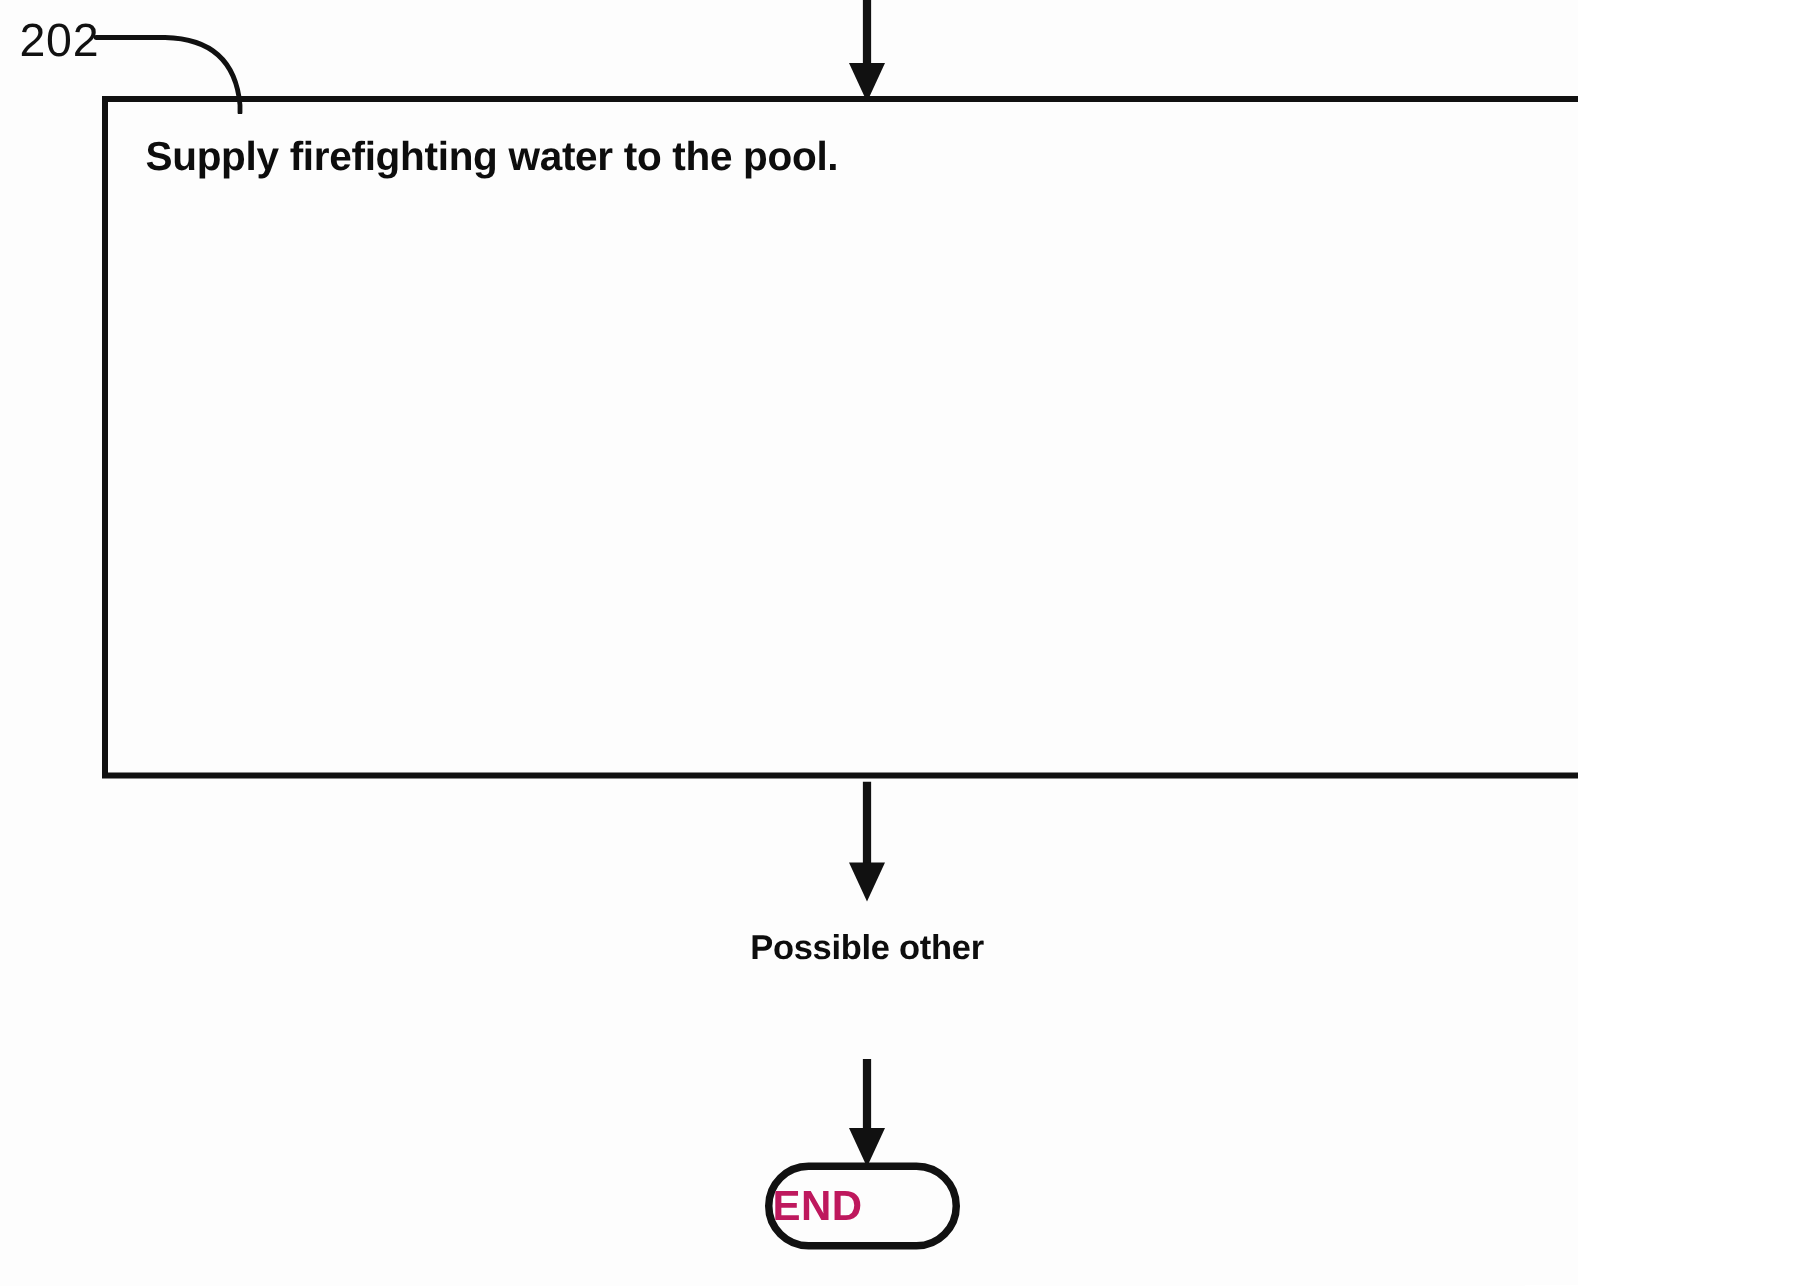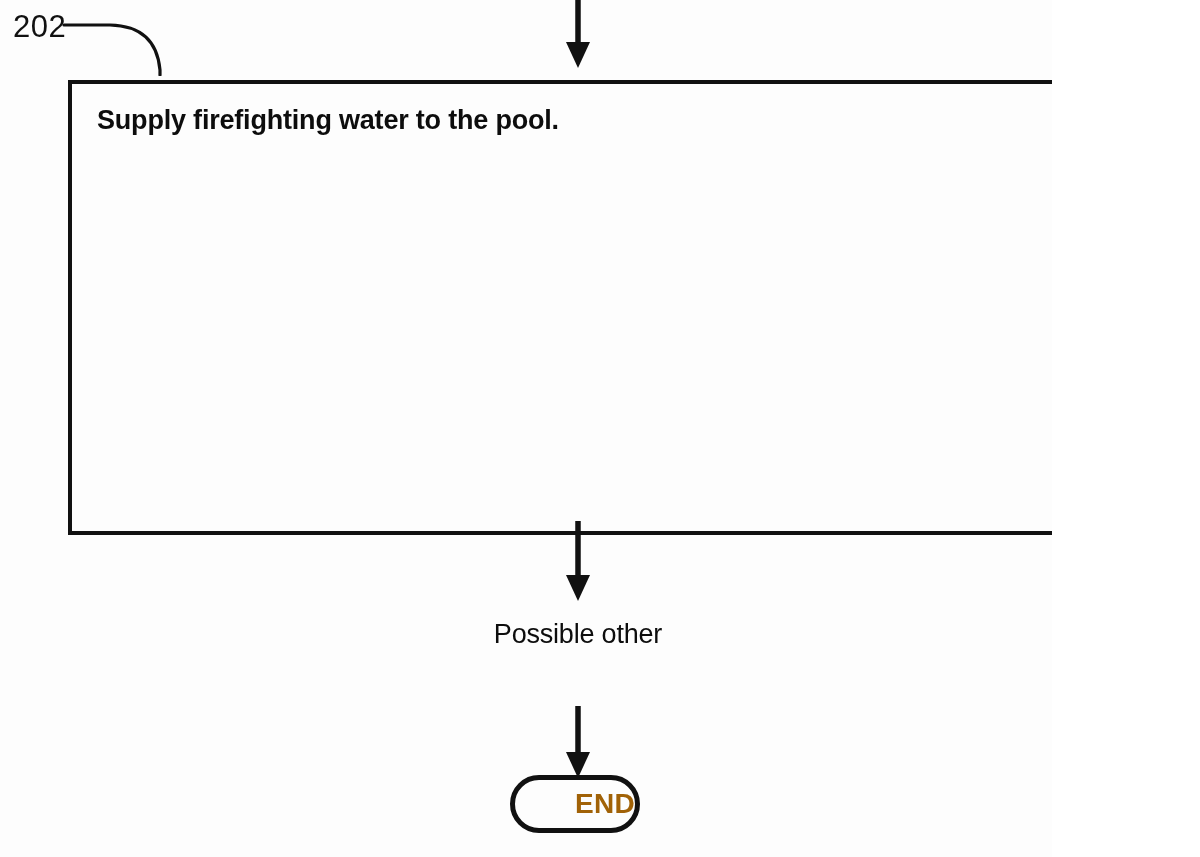--- a/index.html
+++ b/index.html
@@ -41,21 +41,21 @@
     top: 12px;
     width: 120px;
     height: 64px;
     pointer-events: none;
   }
 
   
   #process-box {
     position: absolute;
     left: 68px;
-    top: 80px;
+    top: 64px;
     width: 1058px;
     height: 455px;
     border: 4px solid #111111;
     box-sizing: border-box;
     background: transparent;
   }
   #process-box-text {
     position: absolute;
     left: 25px;
     top: 20px;
@@ -76,22 +76,22 @@
   #arrow-mid       { left: 556px; top: 521px; width: 44px;  height: 82px; }
   #arrow-bottom    { left: 556px; top: 706px; width: 44px;  height: 74px; }
 
   
   #other-phases-text {
     position: absolute;
     left: 378px;
     top: 617px;
     width: 400px;
     text-align: center;
-    font-size: 27px;
-    font-weight: normal;
+    font-size: 23px;
+    font-weight: bold;
     color: #0d0d0d;
     line-height: 1.27;
     letter-spacing: -0.2px;
   }
   #other-phases-text .line { display: block; }
 
   
   #end-terminator {
     position: absolute;
     left: 510px;
@@ -102,24 +102,24 @@
     border-radius: 29px;
     box-sizing: border-box;
     background: transparent;
   }
   #end-terminator-label {
     position: absolute;
     left: 0;
     right: 0;
     top: 50%;
     transform: translateY(-50%);
-    text-align: right;
+    text-align: left;
     font-size: 28px;
     font-weight: bold;
-    color: #a16207;
+    color: #be185d;
     letter-spacing: 0.3px;
     line-height: 1;
   }
 </style>
 </head>
 <body>
 
 <div id="figure">
 
   <div class="ref-label" id="ref-202">202</div>

